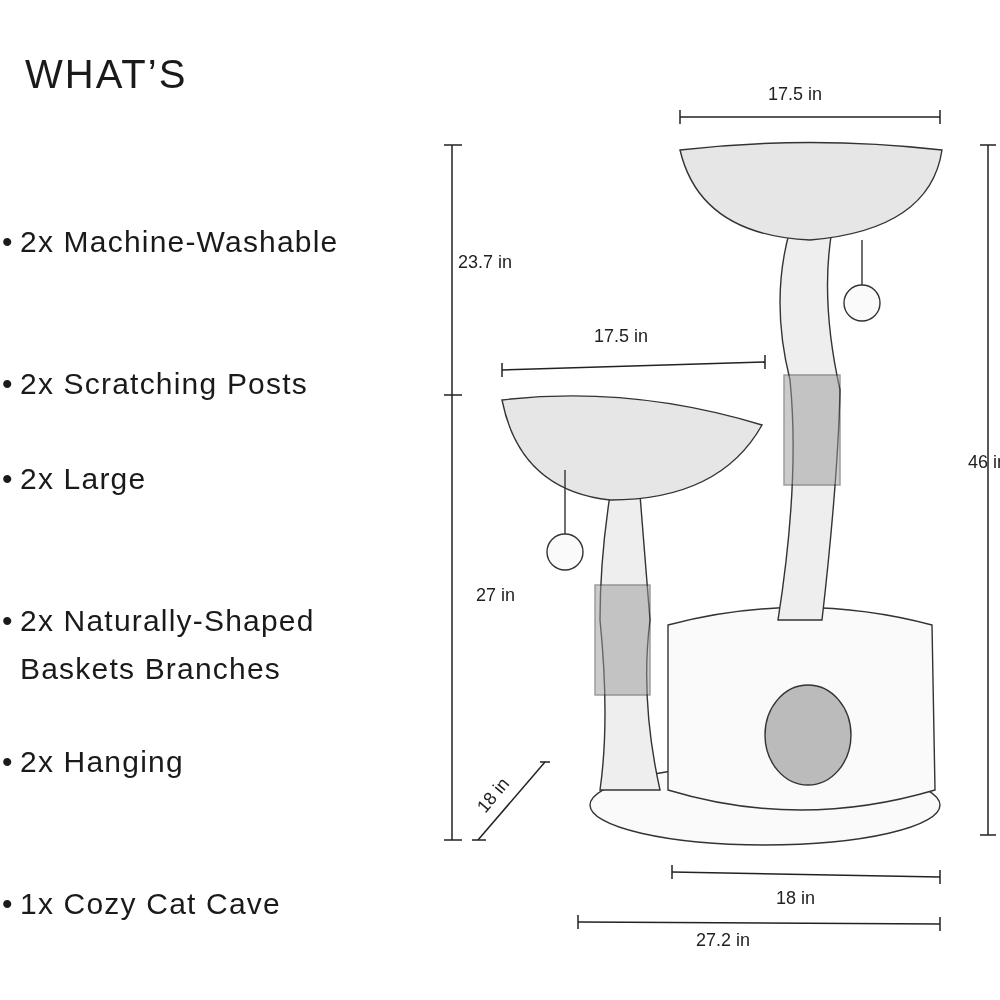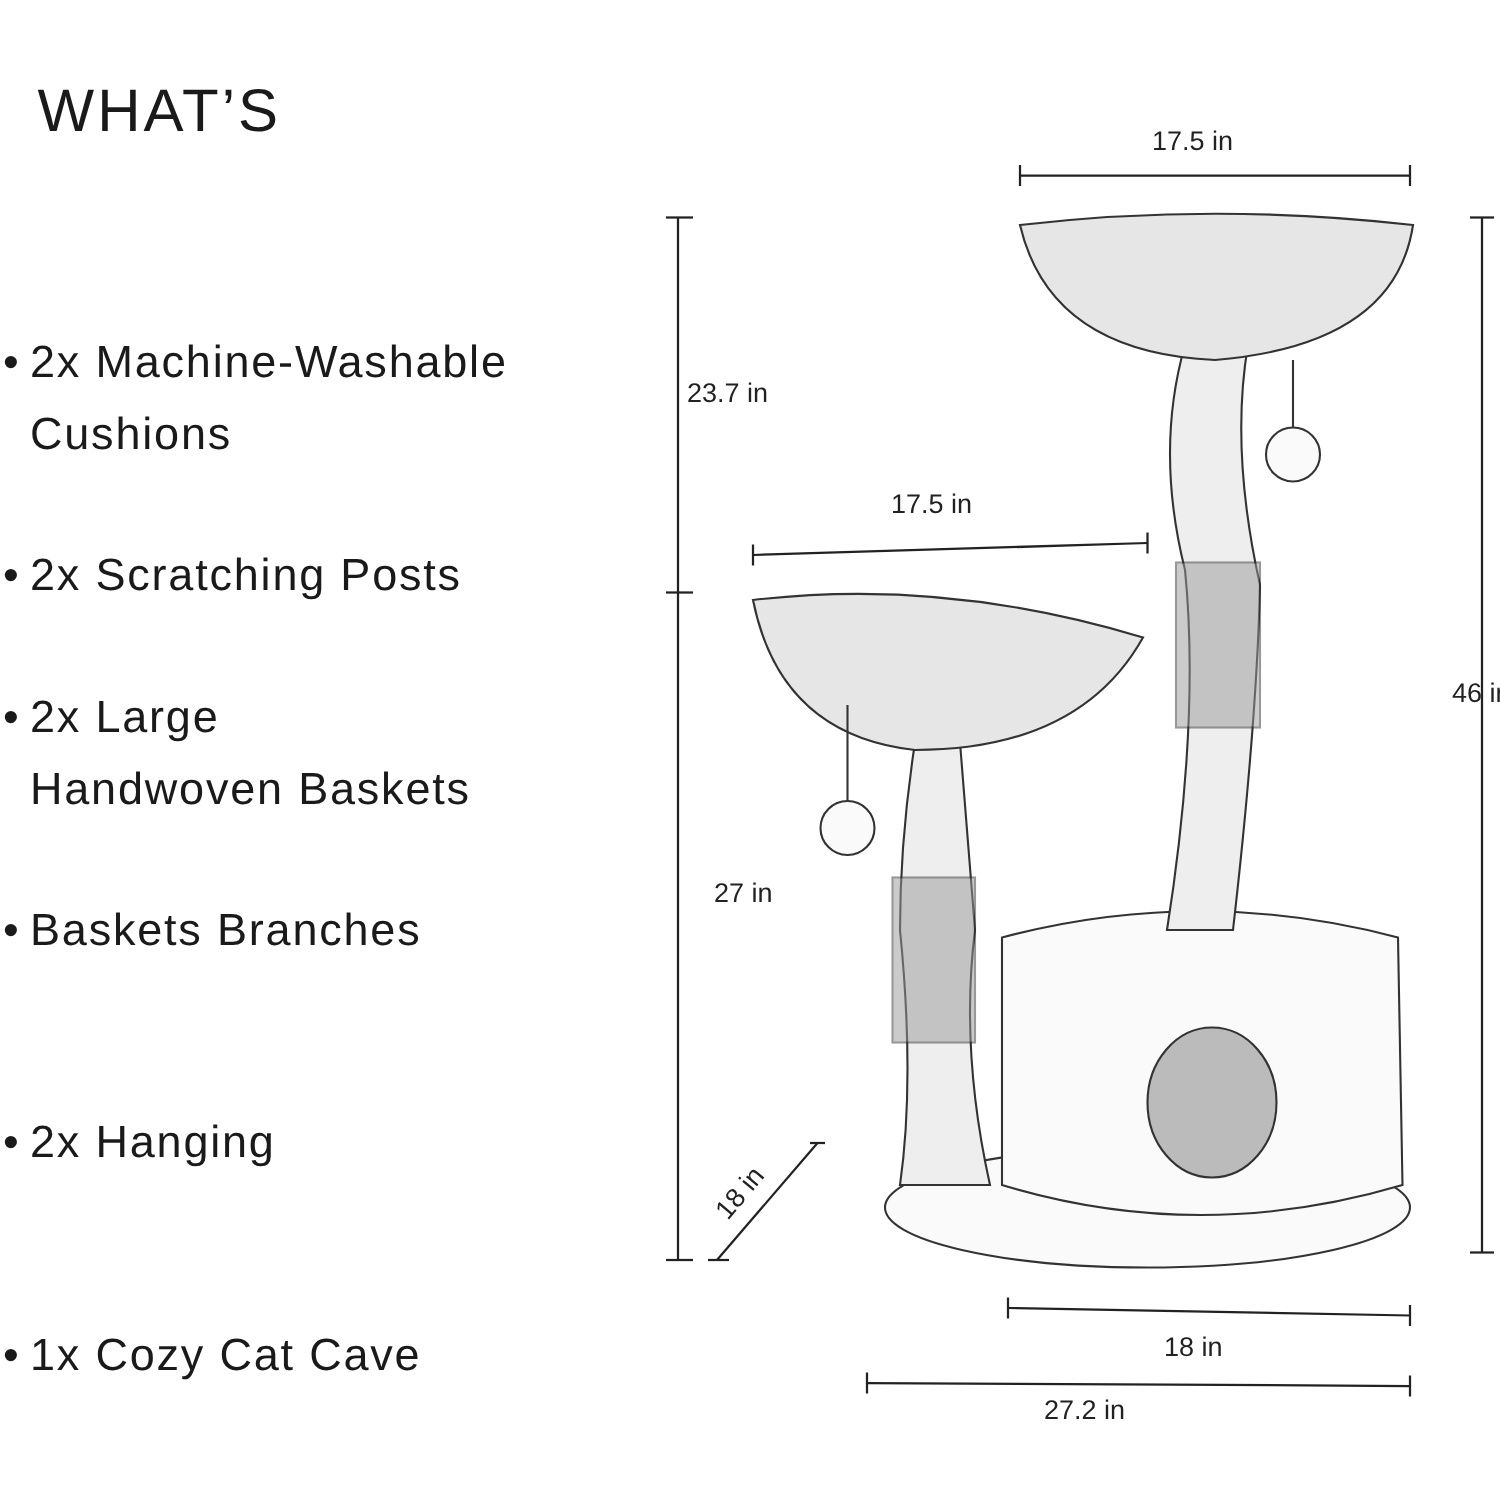--- a/index.html
+++ b/index.html
@@ -16,33 +16,32 @@
 <body>
 
 <div class="title">
   <div>WHAT’S</div>
 </div>
 
 <div class="list">
   <div class="item" style="top:218px">
     <span class="bullet">•</span>
     <span class="l1">2x Machine-Washable</span>
-    <span class="l2">Cushions</span>
   </div>
   <div class="item" style="top:360px">
     <span class="bullet">•</span>
     <span class="l1">2x Scratching Posts</span>
   </div>
   <div class="item" style="top:455px">
     <span class="bullet">•</span>
     <span class="l1">2x Large</span>
-    <span class="l2">Handwoven Baskets</span>
   </div>
   <div class="item" style="top:597px">
     <span class="bullet">•</span>
+    <span class="l1">2x Naturally-Shaped</span>
     <span class="l2">Baskets Branches</span>
   </div>
   <div class="item" style="top:738px">
     <span class="bullet">•</span>
     <span class="l1">2x Hanging</span>
   </div>
   <div class="item" style="top:880px">
     <span class="bullet">•</span>
     <span class="l1">1x Cozy Cat Cave</span>
   </div>

